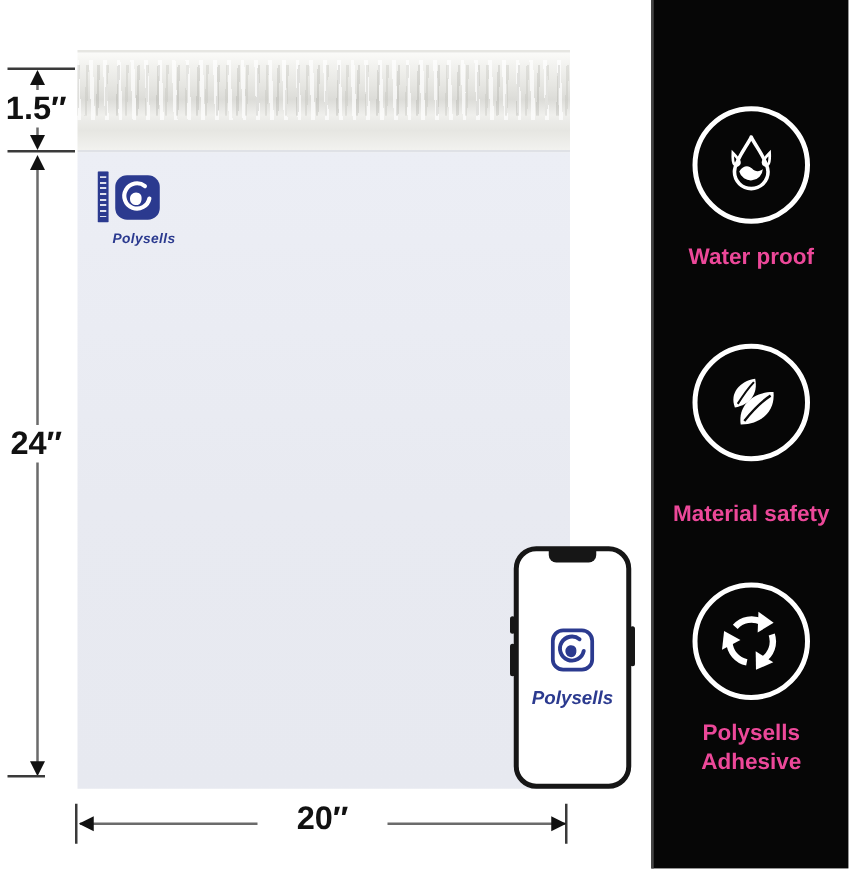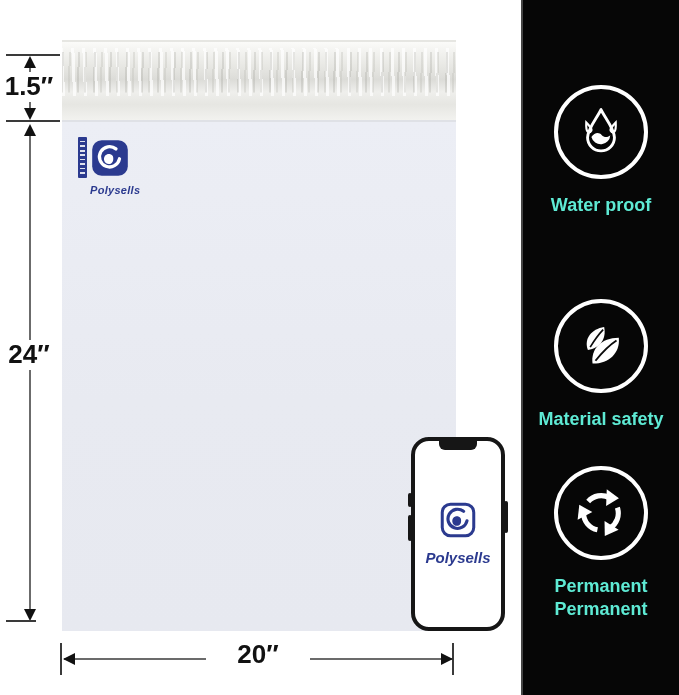--- a/index.html
+++ b/index.html
@@ -74,28 +74,28 @@
 
   
   .sidebar{
     position:absolute; left:521px; top:0; width:158px; height:695px;
     background:#060606; border-left:2px solid #454545;
   }
   .feature{
     position:absolute; left:0; width:100%;
     display:flex; flex-direction:column; align-items:center;
   }
-  .f1{ top:85px; } .f2{ top:299px; } .f3{ top:466px; }
+  .f1{ top:85px; } .f2{ top:275px;gap:16px; } .f3{ top:466px; }
   .icon-circle{
     width:94px; height:94px; border:4px solid #ffffff; border-radius:50%;
     display:flex; align-items:center; justify-content:center;
   }
   .feature .label{
     margin-top:15px; padding:0 12px;
-    color:#5eead4; font-weight:bold; font-size:18px; line-height:1.25; text-align:center;
+    color:#ec4899; font-weight:bold; font-size:18px; line-height:1.25; text-align:center;
   }
 </style>
 </head>
 <body>
 
 <div class="stage">
 
   <div class="bag-flap"></div>
   <div class="bag-body"></div>
 
@@ -186,17 +186,17 @@
       <div class="icon-circle">
         <svg width="64" height="64" viewBox="0 0 100 100">
           <g id="rarrow">
             <path d="M30 32 A27 27 0 0 1 63 26" fill="none" stroke="#ffffff" stroke-width="8"></path>
             <polygon points="59,13 78,27 58,39" fill="#ffffff"></polygon>
           </g>
           <use href="#rarrow" transform="rotate(120 50 50)"></use>
           <use href="#rarrow" transform="rotate(240 50 50)"></use>
         </svg>
       </div>
-      <div class="label">Permanent Permanent</div>
+      <div class="label">Polysells Adhesive</div>
     </div>
 
   </aside>
 </div>
 
 </body></html>

